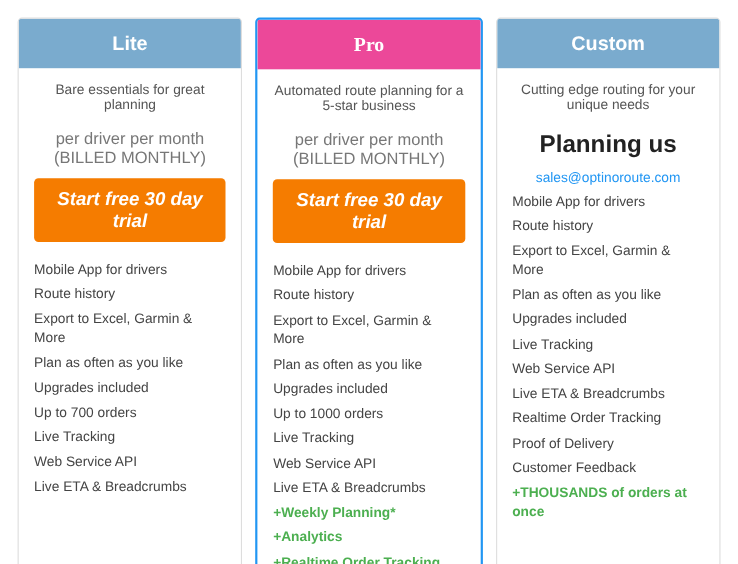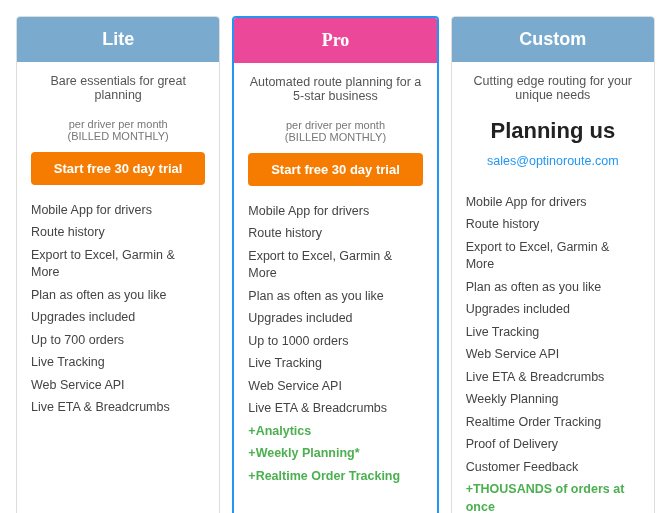--- a/index.html
+++ b/index.html
@@ -56,38 +56,39 @@
       font-weight: bold;
       color: #222;
     }
     .price-cents {
       font-size: 18px;
       font-weight: bold;
       color: #222;
       vertical-align: super;
     }
     .price-period {
-      font-size: 11px;
+      font-size: 15px;
       color: #777;
       text-align: center;
       margin-bottom: 10px;
     }
     .trial-btn {
       display: block;
       width: 100%;
       background: #f57c00;
       color: #fff;
       border: none;
       border-radius: 4px;
       padding: 9px 4px;
-      font-size: 13px;
+      font-size: 17px;
       font-weight: bold;
       cursor: pointer;
       text-align: center;
       margin-bottom: 14px;
+      font-style: italic;
     }
     .features-list {
       list-style: none;
       padding: 0;
     }
     .features-list li {
       font-size: 12.5px;
       color: #444;
       padding: 2.5px 0;
       line-height: 1.4;
@@ -101,21 +102,21 @@
       font-weight: bold;
       color: #222;
       text-align: center;
       margin: 8px 0 10px 0;
     }
     .contact-email {
       display: block;
       text-align: center;
       color: #2196f3;
       font-size: 12.5px;
-      margin-bottom: 23px;
+      margin-bottom: 4px;
       text-decoration: none;
     }
   </style>
 </head>
 <body>
 
 <div class="plans-container">
 <div class="plan-card">
       <div class="plan-header lite">Lite</div>
       <div class="plan-body">
@@ -144,42 +145,41 @@
         <ul class="features-list">
           <li>Mobile App for drivers</li>
           <li>Route history</li>
           <li>Export to Excel, Garmin &amp; More</li>
           <li>Plan as often as you like</li>
           <li>Upgrades included</li>
           <li>Up to 1000 orders</li>
           <li>Live Tracking</li>
           <li>Web Service API</li>
           <li>Live ETA &amp; Breadcrumbs</li>
+          <li class="highlight">+Weekly Planning*</li>
           <li class="highlight">+Analytics</li>
-          <li class="highlight">+Weekly Planning*</li>
           <li class="highlight">+Realtime Order Tracking</li>
         </ul>
       </div>
     </div>
     <div class="plan-card">
       <div class="plan-header custom">Custom</div>
       <div class="plan-body">
         <p class="plan-tagline">Cutting edge routing for your unique needs</p>
         <div class="contact-us">Planning us</div>
         <a class="contact-email" href="mailto:sales@optinoroute.com">sales@optinoroute.com</a>
         <ul class="features-list">
           <li>Mobile App for drivers</li>
           <li>Route history</li>
           <li>Export to Excel, Garmin &amp; More</li>
           <li>Plan as often as you like</li>
           <li>Upgrades included</li>
           <li>Live Tracking</li>
           <li>Web Service API</li>
           <li>Live ETA &amp; Breadcrumbs</li>
-          <li>Weekly Planning</li>
           <li>Realtime Order Tracking</li>
           <li>Proof of Delivery</li>
           <li>Customer Feedback</li>
           <li class="highlight">+THOUSANDS of orders at once</li>
         </ul>
       </div>
     </div>
   </div>
 
 </body></html>

